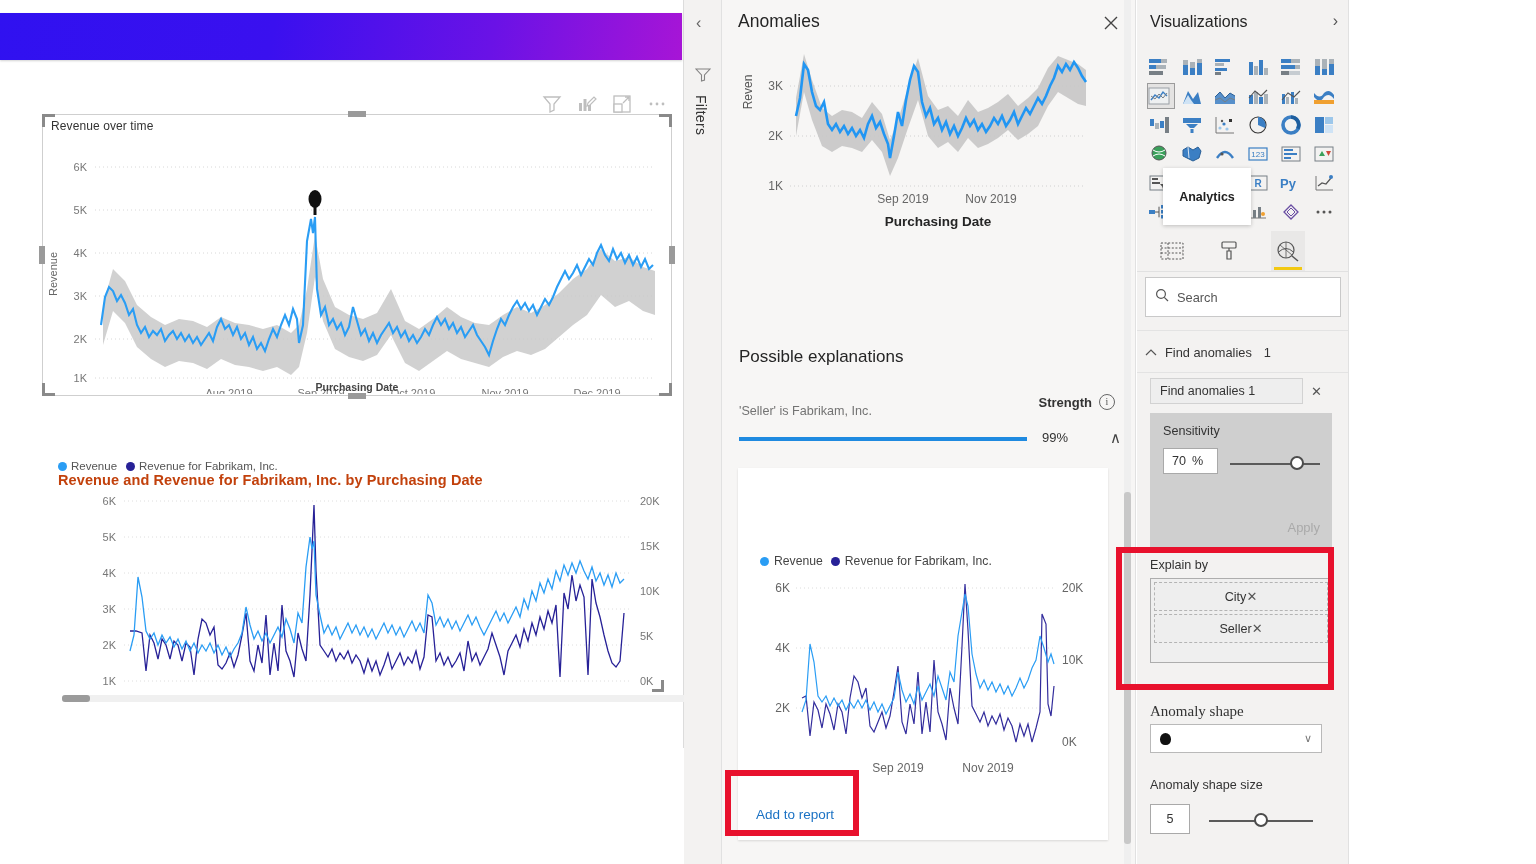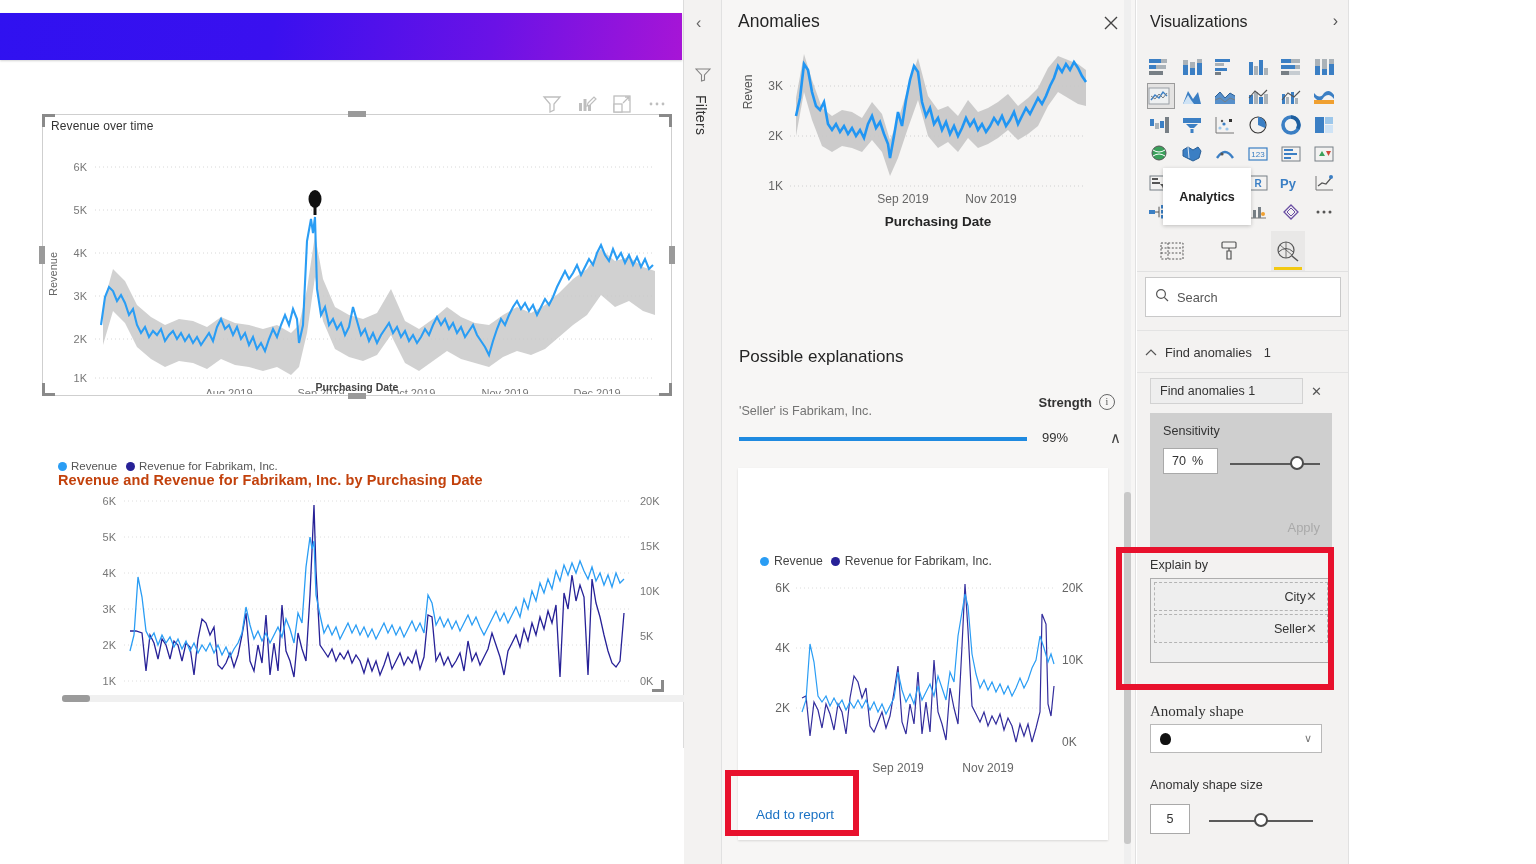--- a/index.html
+++ b/index.html
@@ -235,21 +235,21 @@
     position: absolute; width: 14px; height: 14px; border-radius: 50%;
     background: #fff; border: 2px solid #4c4c4c; top: 1px; cursor: pointer;
   }
   .apply-btn { position: absolute; right: 12px; bottom: 13px; font-size: 13px; color: #aaa; cursor: default; }
 
   .explain-wrap { position: absolute; left: 13px; top: 558px; width: 182px; }
   .explain-label { font-size: 12.6px; color: #333; margin-bottom: 6px; }
   .explain-well { border: 1px solid #adadad; background: #efefef; padding: 3px; }
   .field-pill {
     height: 29px; border: 1px dashed #b4b4b4; background: #eeeeee;
-    display: flex; align-items: center; justify-content: flex-end;
+    display: flex; align-items: center; justify-content: center;
     padding: 0 10px; font-size: 12.6px; color: #333; margin-bottom: 3px;
   }
   .field-pill:last-child { margin-bottom: 16px; }
   .field-pill .fx { color: #555; font-size: 13px; cursor: pointer; }
 
   .shape-label { position: absolute; left: 13px; top: 703px; font-size: 15px; color: #333; font-family: Liberation Serif, serif; }
   .shape-select {
     position: absolute; left: 13px; top: 724px; width: 172px; height: 29px;
     background: #fff; border: 1px solid #b9b9b9;
     display: flex; align-items: center; justify-content: space-between; padding: 0 9px;

